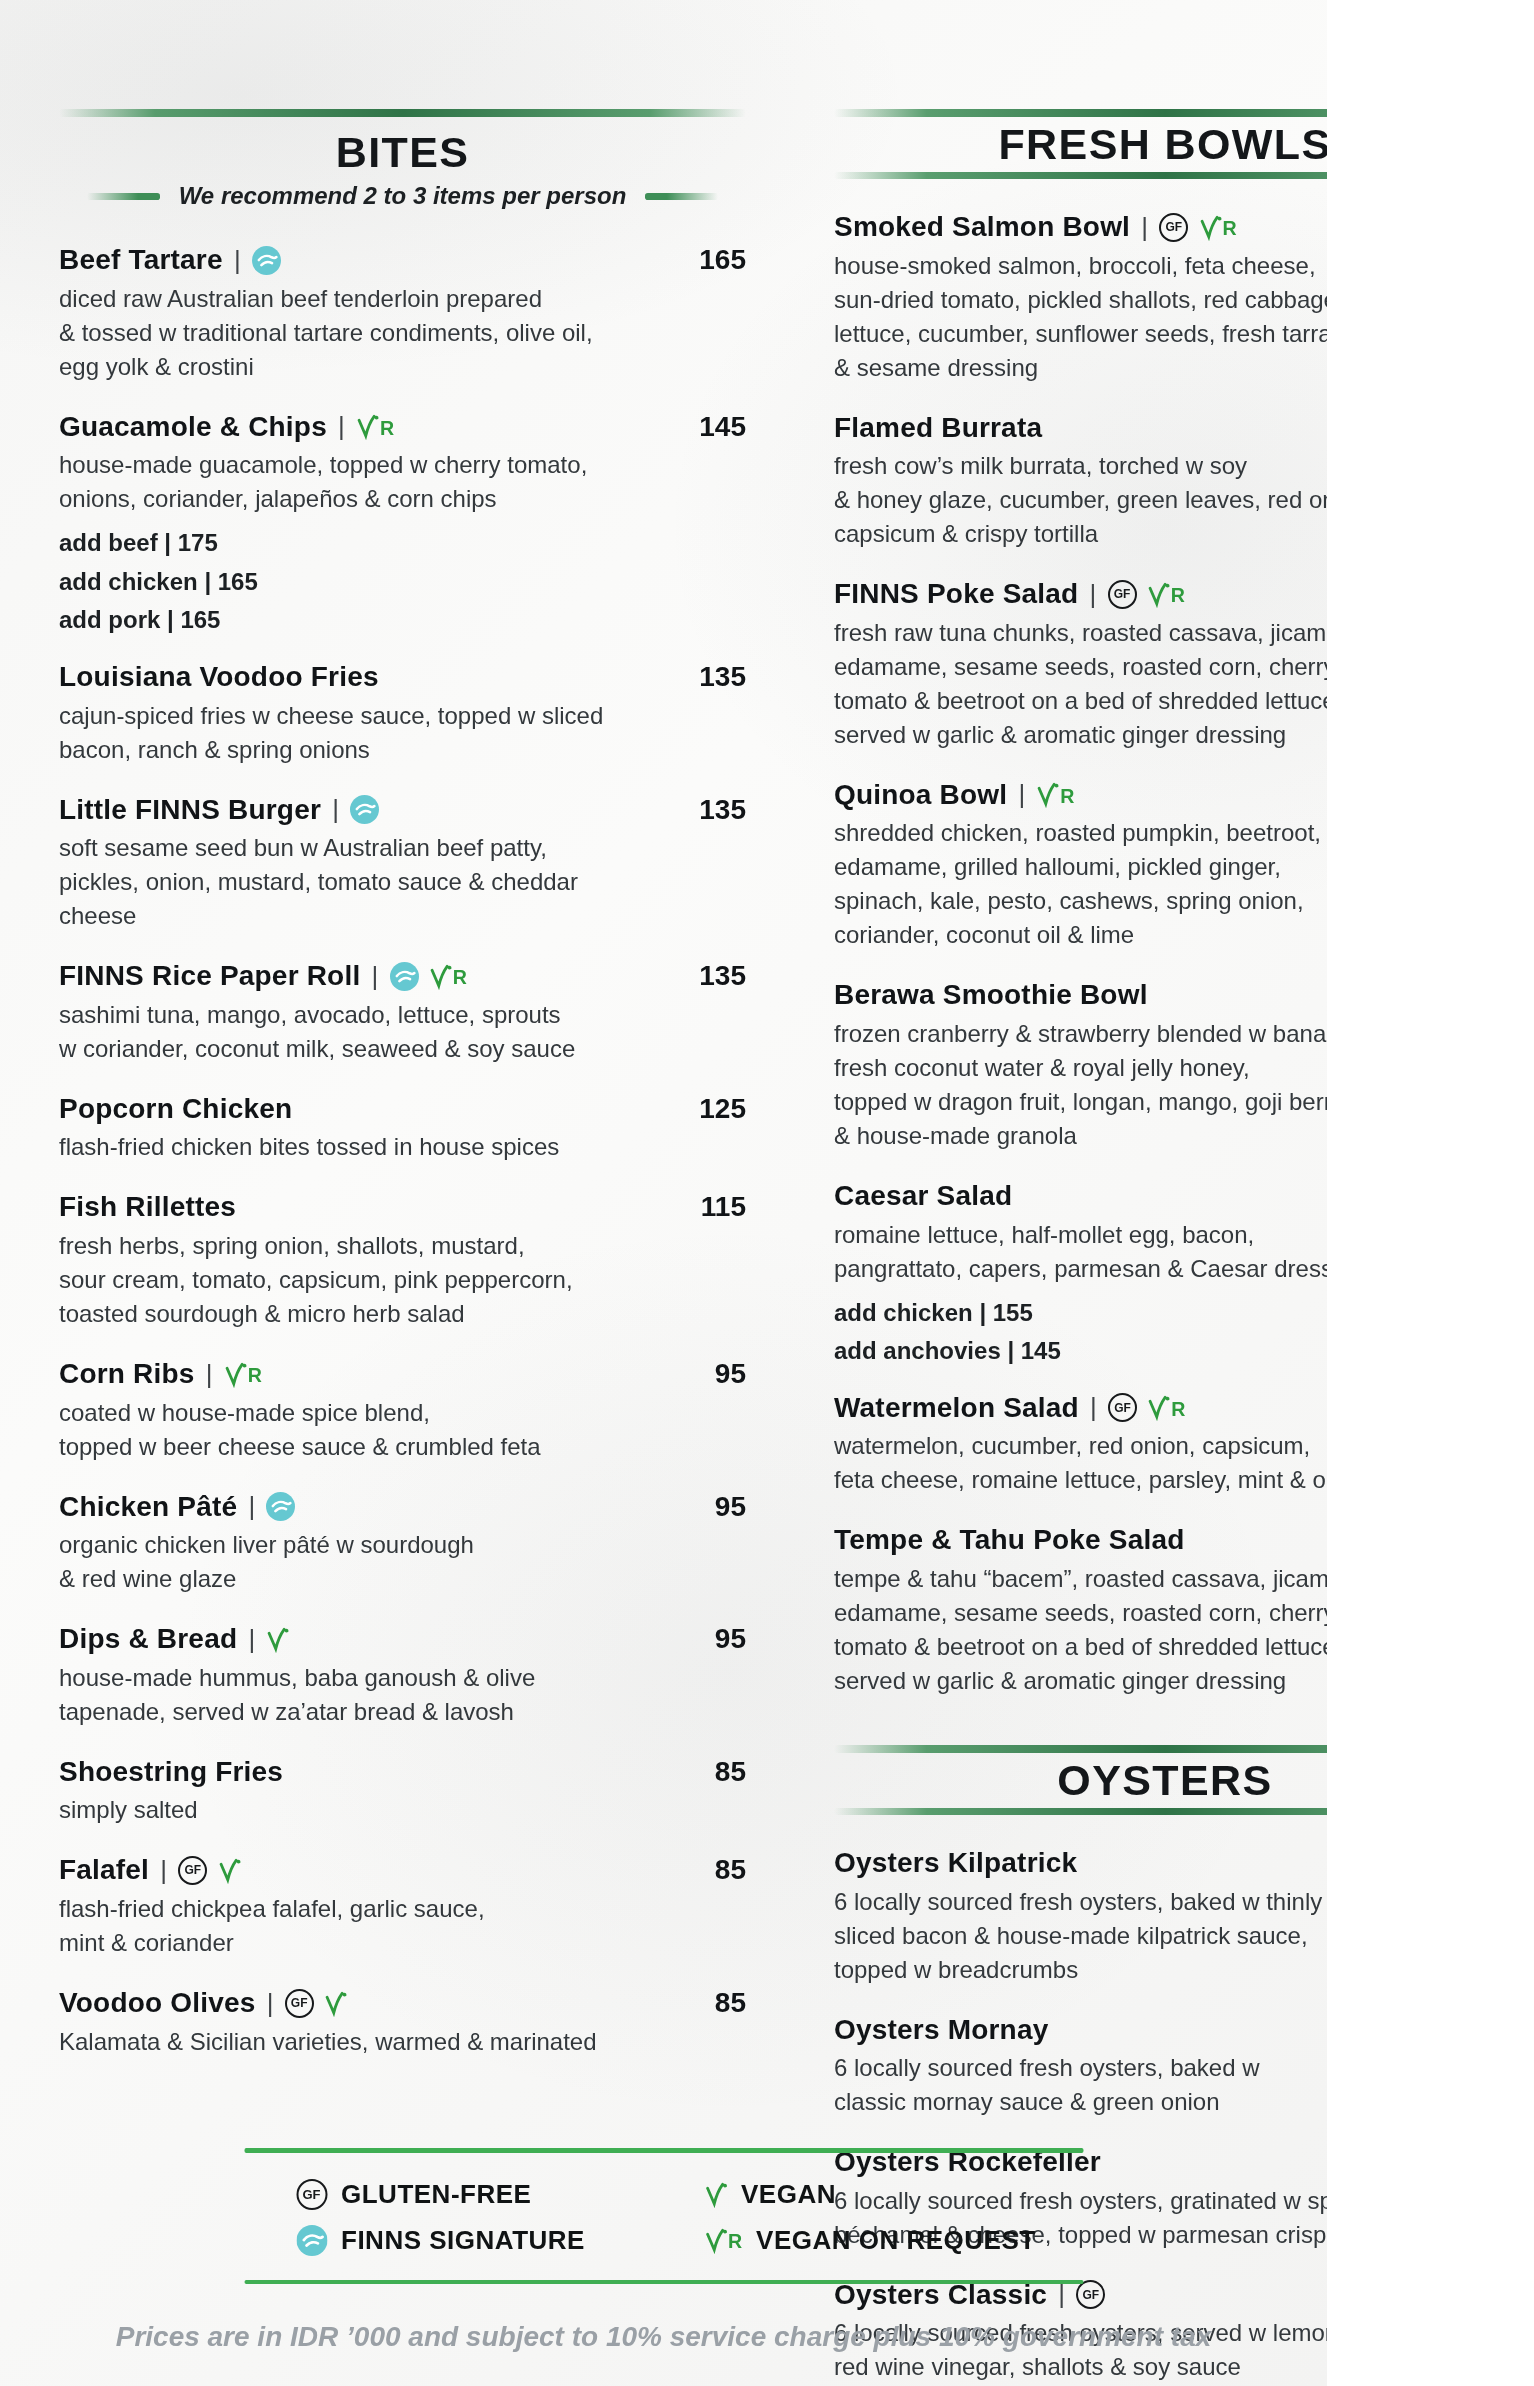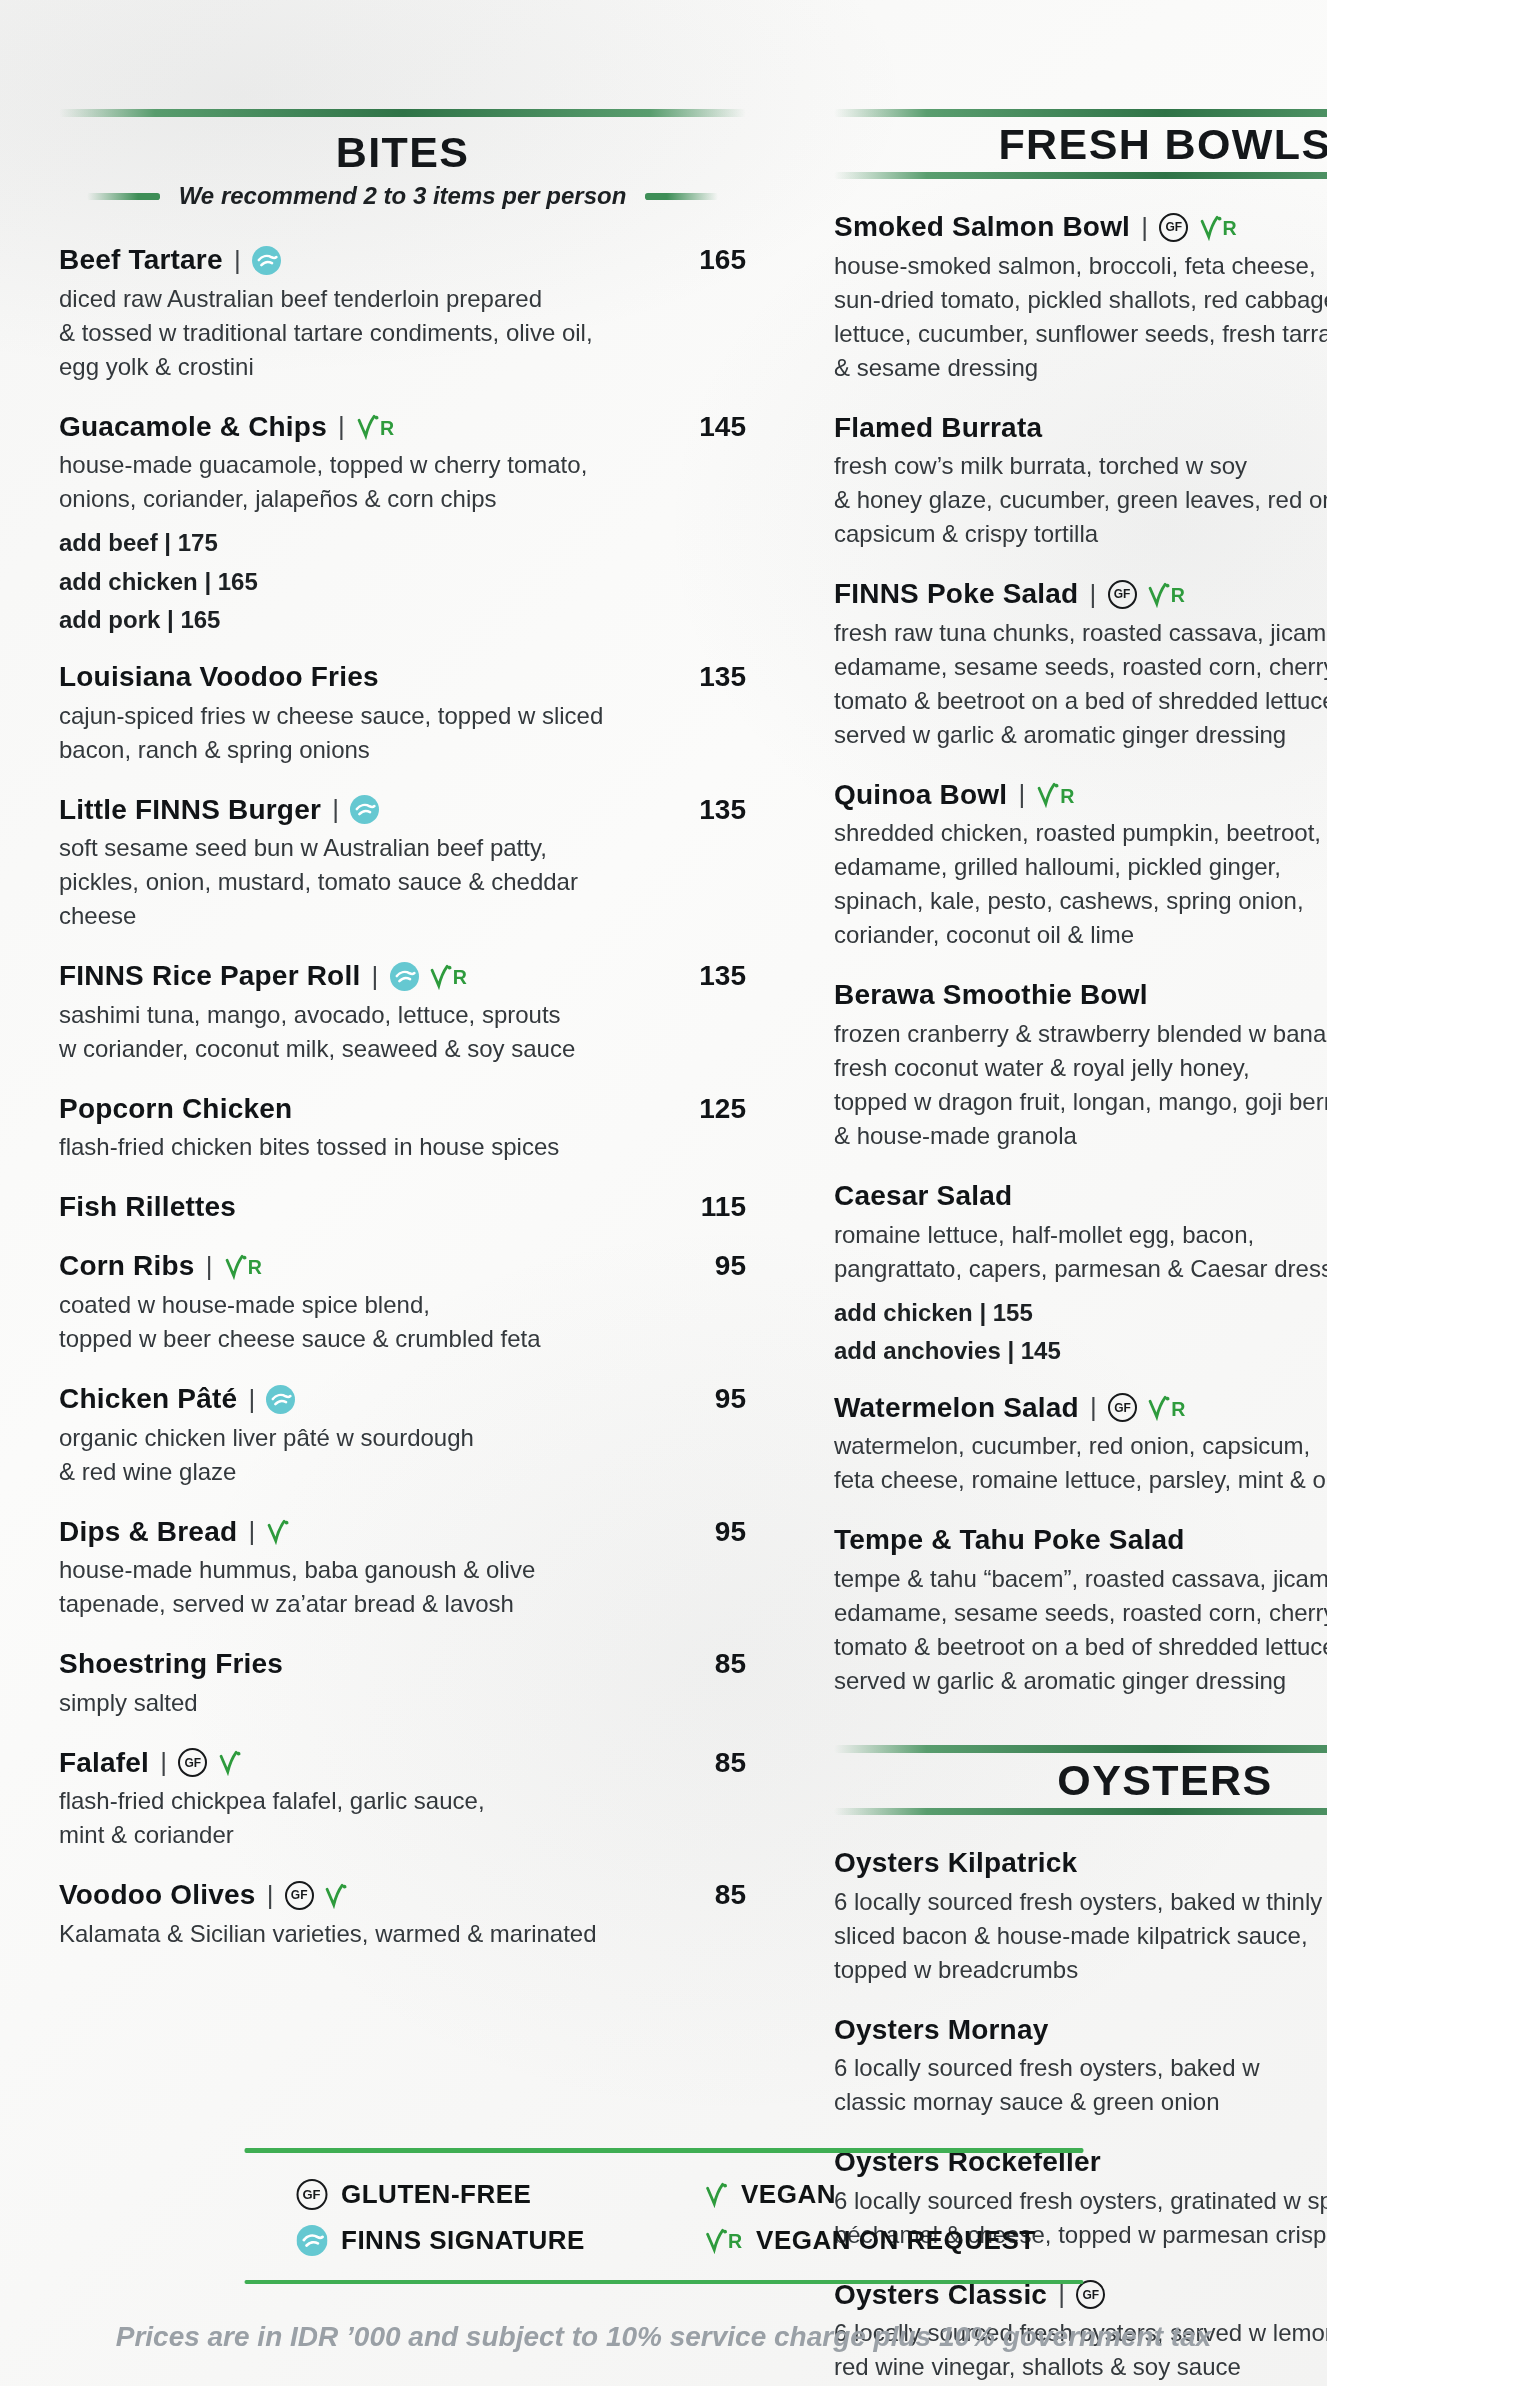--- a/index.html
+++ b/index.html
@@ -194,20 +194,23 @@
           </div>
           <div class="item-desc">flash-fried chicken bites tossed in house spices</div>
         </div>
         <div class="menu-item">
           <div class="item-head">
             <span class="item-title">
               <span class="item-name">Fish Rillettes</span>
             </span>
             <span class="item-price">115</span>
           </div>
+          <div class="item-desc">fresh herbs, spring onion, shallots, mustard,
+sour cream, tomato, capsicum, pink peppercorn,
+toasted sourdough &amp; micro herb salad</div>
         </div>
         <div class="menu-item">
           <div class="item-head">
             <span class="item-title">
               <span class="item-name">Corn Ribs</span>
               <span class="sep">|</span>
               <span class="icon icon-vegan-request">
                 <svg viewBox="0 0 26 30" xmlns="http://www.w3.org/2000/svg">
                   <path d="M3.5 8 C6 14 8.5 19.5 11 25.5 C13 17.5 16.5 9 20.5 3.5" fill="none" stroke="currentColor" stroke-width="3.2" stroke-linecap="round"></path>
                   <path d="M20.5 3.5 C23.8 2 25.8 3.4 25.3 6.3 C22.8 8 20.6 6.8 20.5 3.5 Z" fill="currentColor"></path>

